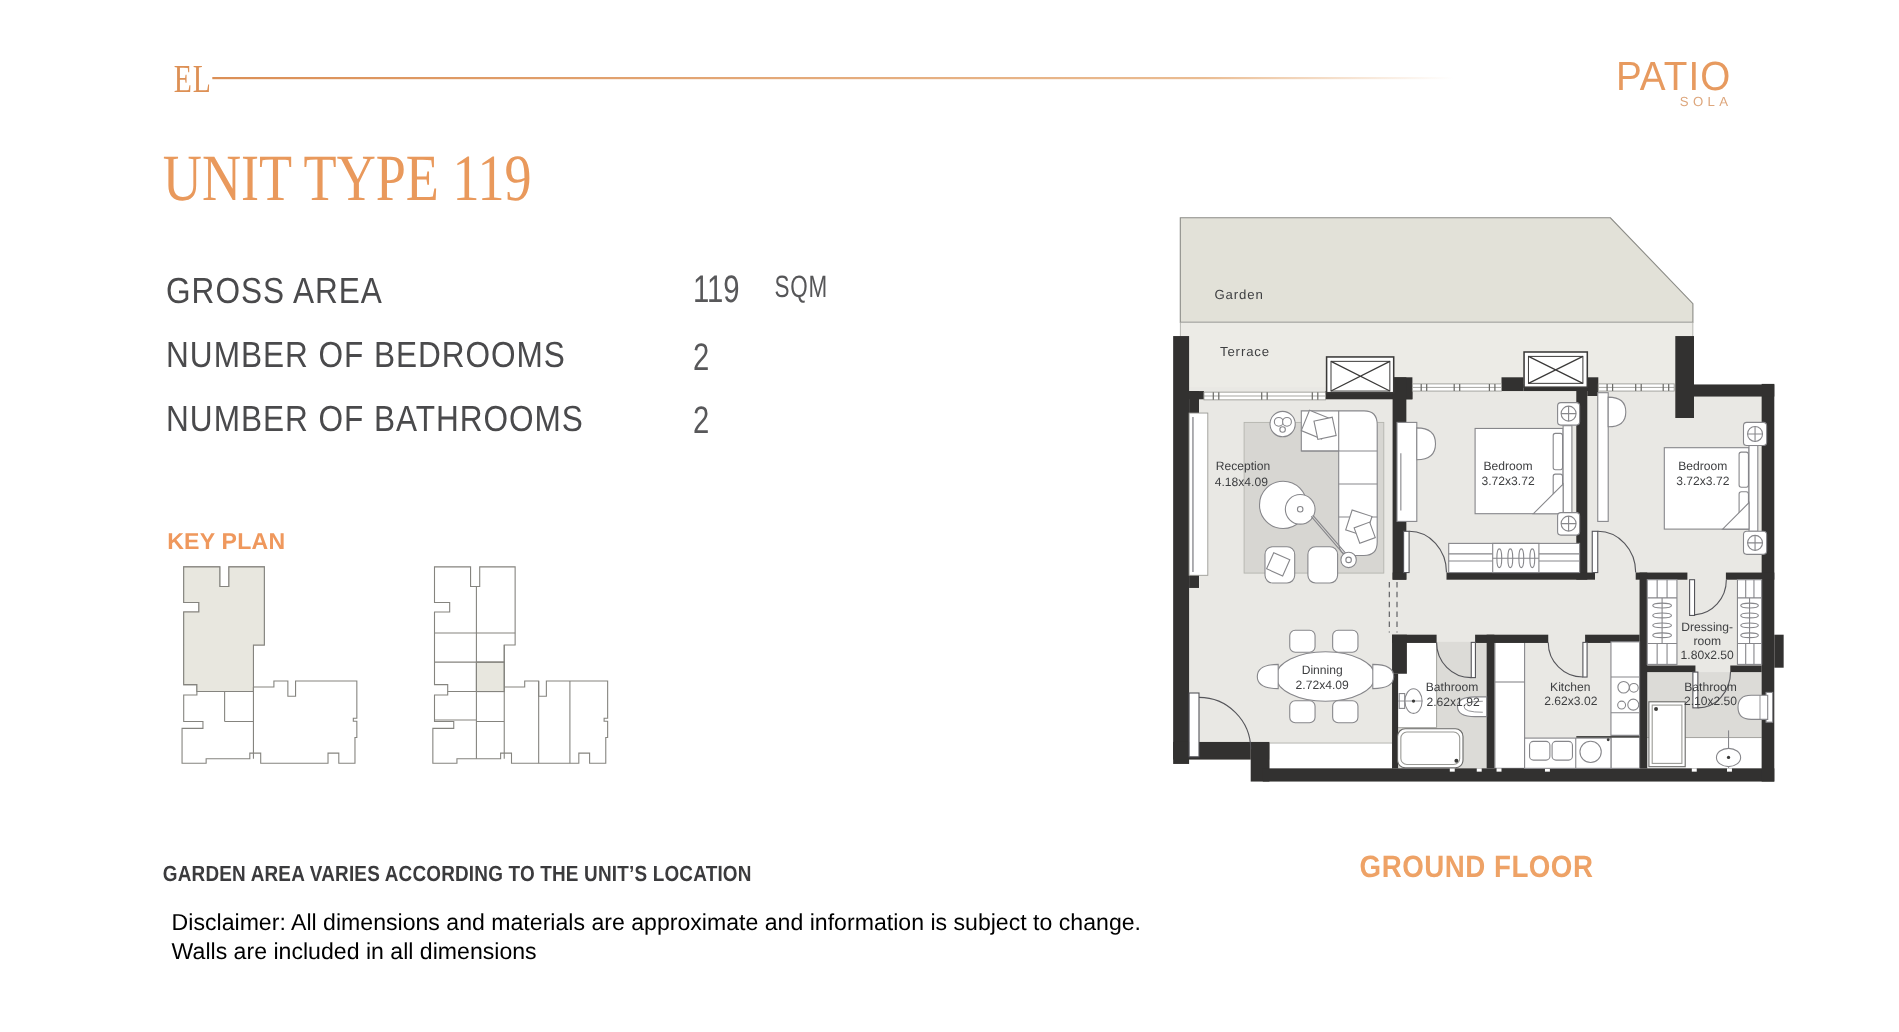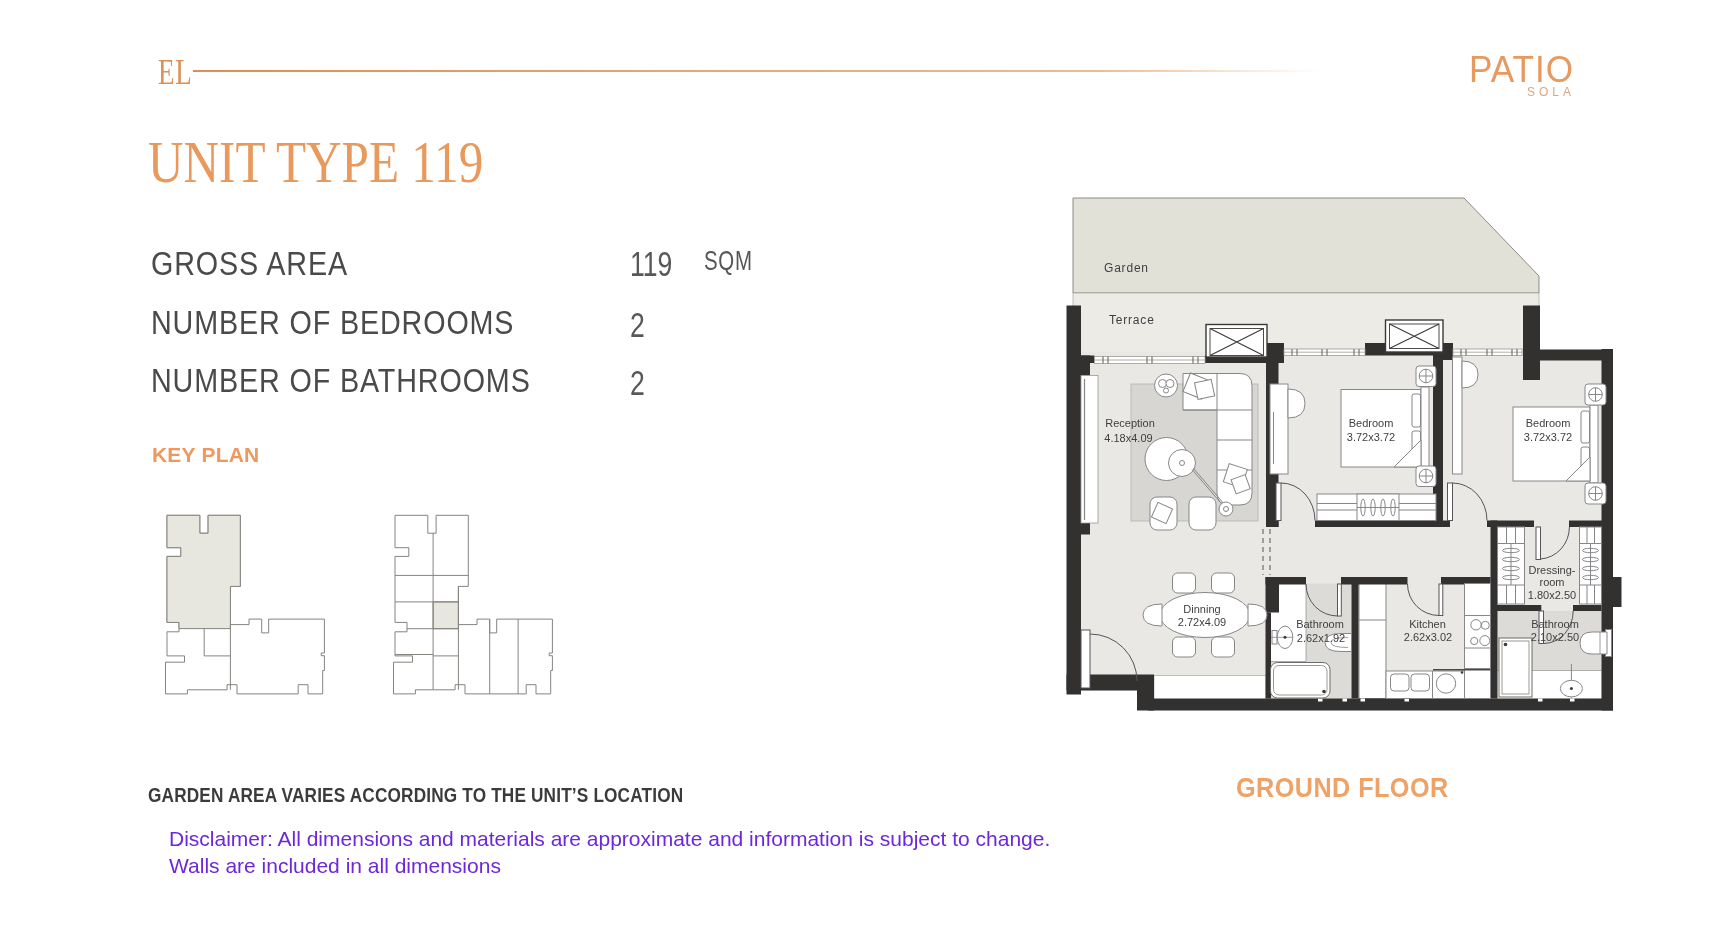--- a/index.html
+++ b/index.html
@@ -22,21 +22,21 @@
 <div class="abs lbl" id="r1" style="left:151px;top:245px;font-size:33px;color:#4a4a4c;letter-spacing:1px;transform:scaleX(0.87);transform-origin:left top;white-space:nowrap;">GROSS AREA</div>
 <div class="abs" style="left:630px;top:244px;font-size:35px;color:#58585a;transform:scaleX(0.76);transform-origin:left top;">119</div>
 <div class="abs" style="left:704px;top:245px;font-size:28px;color:#565658;letter-spacing:1px;transform:scaleX(0.73);transform-origin:left top;">SQM</div>
 
 <div class="abs lbl" id="r2" style="left:151px;top:304px;font-size:33px;color:#4a4a4c;letter-spacing:1px;transform:scaleX(0.87);transform-origin:left top;white-space:nowrap;">NUMBER OF BEDROOMS</div>
 <div class="abs" style="left:630px;top:305px;font-size:35px;color:#58585a;transform:scaleX(0.76);transform-origin:left top;">2</div>
 
 <div class="abs lbl" id="r3" style="left:151px;top:362px;font-size:33px;color:#4a4a4c;letter-spacing:1px;transform:scaleX(0.87);transform-origin:left top;white-space:nowrap;">NUMBER OF BATHROOMS</div>
 <div class="abs" style="left:630px;top:363px;font-size:35px;color:#58585a;transform:scaleX(0.76);transform-origin:left top;">2</div>
 
-<div class="abs" style="left:152px;top:443px;font-size:21px;font-weight:bold;color:#ef985d;letter-spacing:0.2px;">KEY PLAN</div>
+<div class="abs" style="left:152px;top:481px;font-size:21px;font-weight:bold;color:#ef985d;letter-spacing:0.2px;">KEY PLAN</div>
 
 <svg class="abs" id="keyplan" style="left:160px;top:505px;" width="410" height="200" viewBox="160 505 410 200">
   <g fill="#ffffff" stroke="#85847f" stroke-width="1" stroke-linejoin="miter">
 
     <path d="M167,515.3 L199.8,515.3 L199.8,533.2 L208.1,533.2 L208.1,515.3 L240.3,515.3
       L240.3,586.4 L230.4,586.4 L230.4,624.6 L249,624.6 L249,619.1 L261.7,619.1 L261.7,632.9 L268.7,632.9 L268.7,619.1 L324.4,619.1
       L324.4,653 L321.2,653 L321.2,655.7 L324.4,655.7 L324.4,670.5 L322.7,670.5 L322.7,693.9
       L308,693.9 L308,684.7 L298.2,684.7 L298.2,693.9 L237,693.9 L237,684.7 L227.1,684.7 L227.1,689.8 L187.4,689.8 L187.4,693.9 L165.5,693.9
       L165.5,662.2 L184.5,662.2 L184.5,655.9 L167,655.9 L167,631.8 L179,631.8 L179,622.4 L167,622.4
       L167,556.4 L180.8,556.4 L180.8,547.7 L167,547.7 Z"></path>
@@ -57,21 +57,21 @@
     <rect fill="#e8e7df" x="433.1" y="601.9" width="25.3" height="26.8"></rect>
 
     <path fill="none" d="M433.1,533.2 L433.1,689.8 M395,575.4 L468.3,575.4 M395,601.9 L458.4,601.9
       M407,628.7 L458.4,628.7 M395,654.5 L433.1,654.5 M433.1,655.9 L458.4,655.9
       M458.4,586.4 L458.4,689.8 M489.7,619.1 L489.7,693.9 M518.1,619.1 L518.1,693.9"></path>
   </g>
 </svg>
 
 <div class="abs" style="left:148px;top:784px;font-size:20px;font-weight:bold;color:#3b3b3d;letter-spacing:0.2px;transform:scaleX(0.86);transform-origin:left top;white-space:nowrap;">GARDEN AREA VARIES ACCORDING TO THE UNIT’S LOCATION</div>
 
-<div class="abs" style="left:169px;top:826px;font-size:21px;color:#6d28d9;line-height:26.5px;">Disclaimer: All dimensions and materials are approximate and information is subject to change.<br>Walls are included in all dimensions</div>
+<div class="abs" style="left:156px;top:826px;font-size:21px;color:#000000;line-height:26.5px;">Disclaimer: All dimensions and materials are approximate and information is subject to change.<br>Walls are included in all dimensions</div>
 
 <div class="abs" style="left:1236px;top:772px;font-size:28px;font-weight:bold;color:#eea266;letter-spacing:0.5px;transform:scaleX(0.9);transform-origin:left top;white-space:nowrap;">GROUND FLOOR</div>
 
 <svg class="abs" id="plan" style="left:1048px;top:180px;" width="620" height="580" viewBox="1048 180 620 580">
 
   <polygon points="1073,198 1464,198 1539,276 1539,293 1073,293" fill="#e2e1d8" stroke="#8b8b86" stroke-width="1"></polygon>
 
   <rect x="1073" y="293" width="466" height="64" fill="#ecebe6" stroke="#a5a5a0" stroke-width="0.7"></rect>
 
   <rect x="1081" y="352" width="522" height="348" fill="#e9e8e4"></rect>

